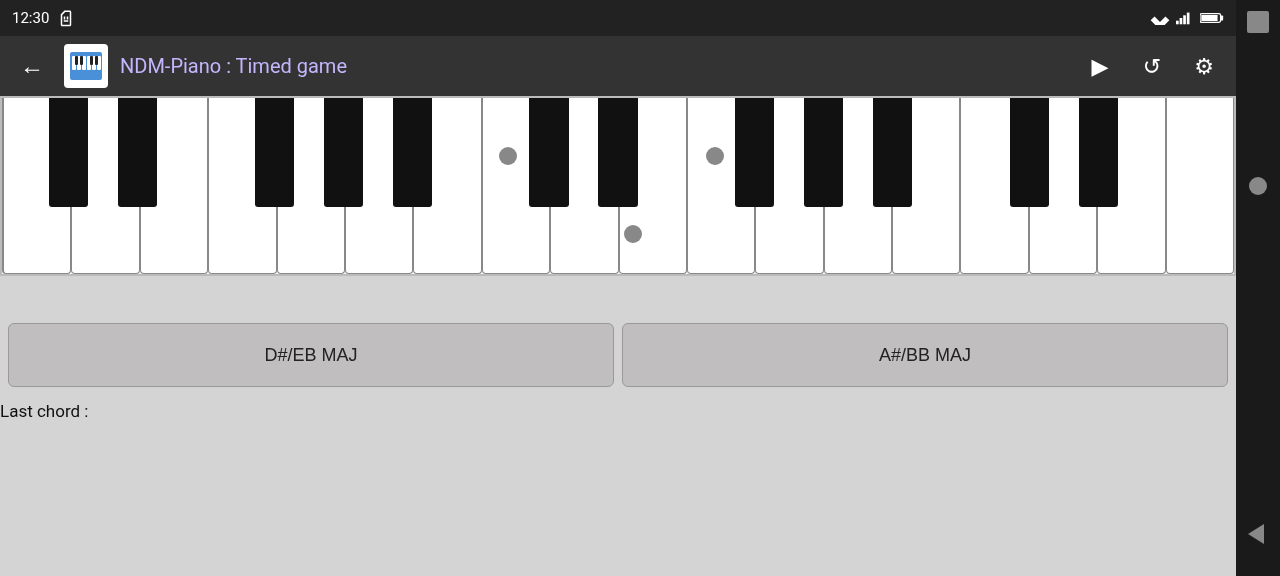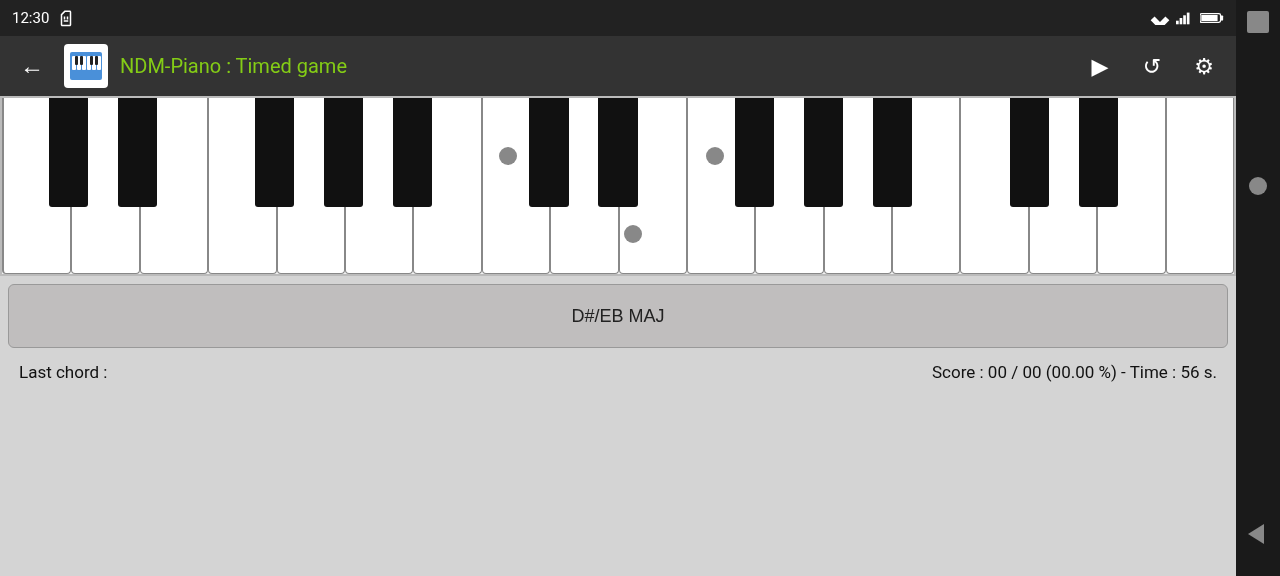--- a/index.html
+++ b/index.html
@@ -65,21 +65,21 @@
       background: #fff;
       display: flex;
       align-items: center;
       justify-content: center;
       overflow: hidden;
     }
     #app-title {
       flex: 1;
       font-size: 20px;
       font-weight: 400;
-      color: #84cc16;
+      color: #c4b5fd;
     }
     .toolbar-btn {
       width: 40px;
       height: 40px;
       display: flex;
       align-items: center;
       justify-content: center;
       cursor: pointer;
       color: #fff;
       font-size: 22px;
@@ -135,41 +135,42 @@
       border-radius: 50%;
       z-index: 5;
     }
 
     
     #chord-buttons {
       display: flex;
       padding: 8px 8px;
       gap: 8px;
       background: #d4d4d4;
+      margin-top: 39px;
     }
     .chord-btn {
       flex: 1;
       height: 64px;
       background: #c0bebe;
       border: 1px solid #999;
       border-radius: 6px;
       font-size: 18px;
       font-weight: 500;
       color: #222;
       cursor: pointer;
       display: flex;
       align-items: center;
       justify-content: center;
     }
 
     
     #score-bar {
       display: flex;
       align-items: center;
-      padding: 6px 19px;
+      padding: 6px 0;
       font-size: 17px;
       color: #111;
       background: #d4d4d4;
       justify-content: space-between;
     }
 
     
     #right-sidebar {
       width: 44px;
       background: #1a1a1a;
@@ -325,25 +326,25 @@
 
     <div class="key-dot" style="left: calc(40.5% + 7px); top: 28%; transform: translateX(-50%);"></div>
 
     <div class="key-dot" style="left: calc(57.5% + 5px); top: 28%; transform: translateX(-50%);"></div>
 
     <div class="key-dot" style="left: calc(51.2%); top: 72%; transform: translateX(-50%);"></div>
   </div>
 
   <div id="chord-buttons">
     <button class="chord-btn">D#/EB MAJ</button>
+    <button class="chord-btn">A#/BB MAJ</button>
   </div>
 
   <div id="score-bar">
     <span>Last chord :</span>
-    <span>Score :  00 / 00 (00.00 %)  - Time :  56  s.</span>
   </div>
 
 </div>
 
 <div id="right-sidebar">
   <div class="sidebar-btn">
     <div class="sidebar-square"></div>
   </div>
   <div class="sidebar-btn" style="margin-top: 120px;">
     <div class="sidebar-circle"></div>

